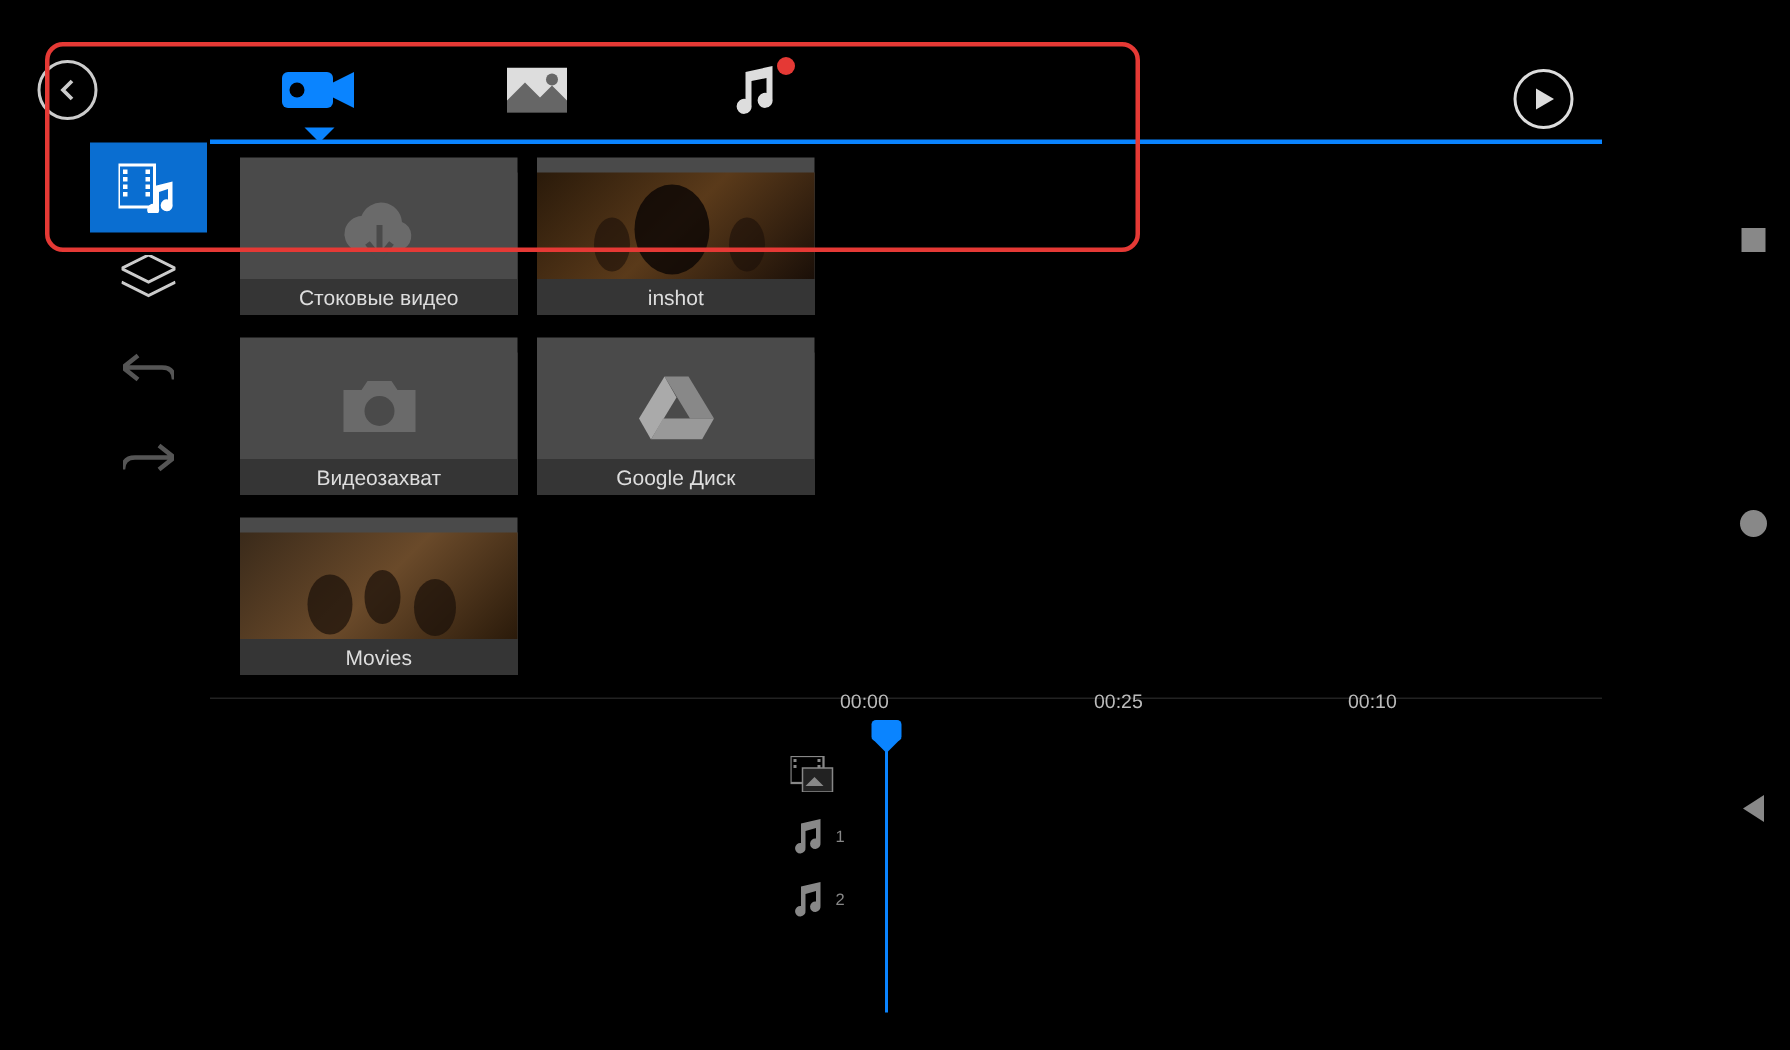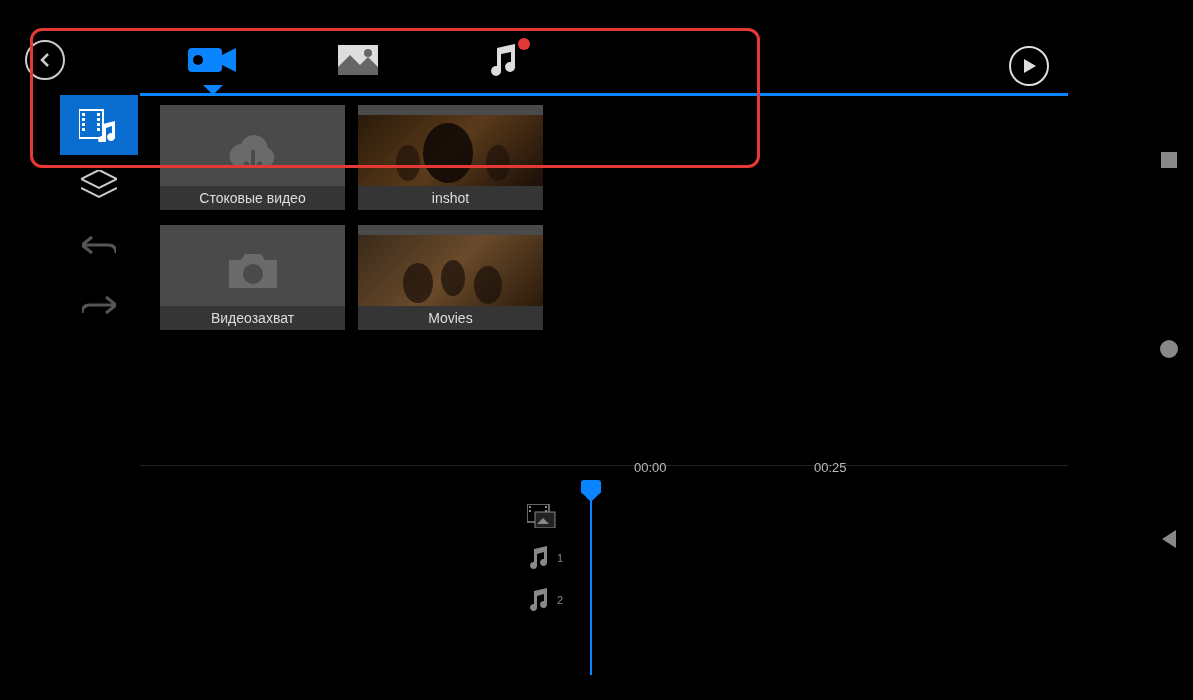--- a/index.html
+++ b/index.html
@@ -149,37 +149,50 @@
             <svg width="60" height="45" viewBox="0 0 60 45">
               <path d="M6 12 L18 12 L22 6 L38 6 L42 12 L54 12 L54 40 L6 40 Z" fill="#6a6a6a"></path>
               <circle cx="30" cy="26" r="10" fill="#4a4a4a"></circle>
             </svg>
           </div>
         <div class="label">Видеозахват</div>
       </div>
     </div>
     <div class="folder">
       <div class="body">
+        <div class="thumb">
+            <svg width="50" height="44" viewBox="0 0 50 44">
+              <path d="M17 2 L33 2 L50 30 L34 30 Z" fill="#888"></path>
+              <path d="M17 2 L0 30 L8 44 L25 16 Z" fill="#aaa"></path>
+              <path d="M8 44 L42 44 L50 30 L16 30 Z" fill="#999"></path>
+            </svg>
+          </div>
+        <div class="label">Google Диск</div>
+      </div>
+    </div>
+    <div class="folder">
+      <div class="body">
         <div class="thumb" style="background:linear-gradient(135deg,#3a2a1a,#6a4a2a,#2a1a0a);">
             <svg width="185" height="75" viewBox="0 0 185 75">
               <ellipse cx="60" cy="50" rx="15" ry="20" fill="#1a0f08" opacity="0.7"></ellipse>
               <ellipse cx="95" cy="45" rx="12" ry="18" fill="#1a0f08" opacity="0.7"></ellipse>
               <ellipse cx="130" cy="52" rx="14" ry="19" fill="#1a0f08" opacity="0.7"></ellipse>
             </svg>
           </div>
         <div class="label">Movies</div>
       </div>
     </div>
   </div>
 
   <div class="timeline">
     <div class="tl-sep"></div>
     <div class="tl-header">
       <span>00:00</span>
       <span>00:25</span>
+      <span>00:10</span>
     </div>
     <div class="tl-tracks">
       <div class="tl-track">
         <svg width="30" height="24" viewBox="0 0 30 24">
             <rect x="0" y="0" width="22" height="18" fill="none" stroke="#888" stroke-width="1.5"></rect>
             <rect x="2" y="2" width="2" height="2" fill="#888"></rect>
             <rect x="2" y="6" width="2" height="2" fill="#888"></rect>
             <rect x="18" y="2" width="2" height="2" fill="#888"></rect>
             <rect x="18" y="6" width="2" height="2" fill="#888"></rect>
             <rect x="8" y="8" width="20" height="16" fill="#222" stroke="#888"></rect>

